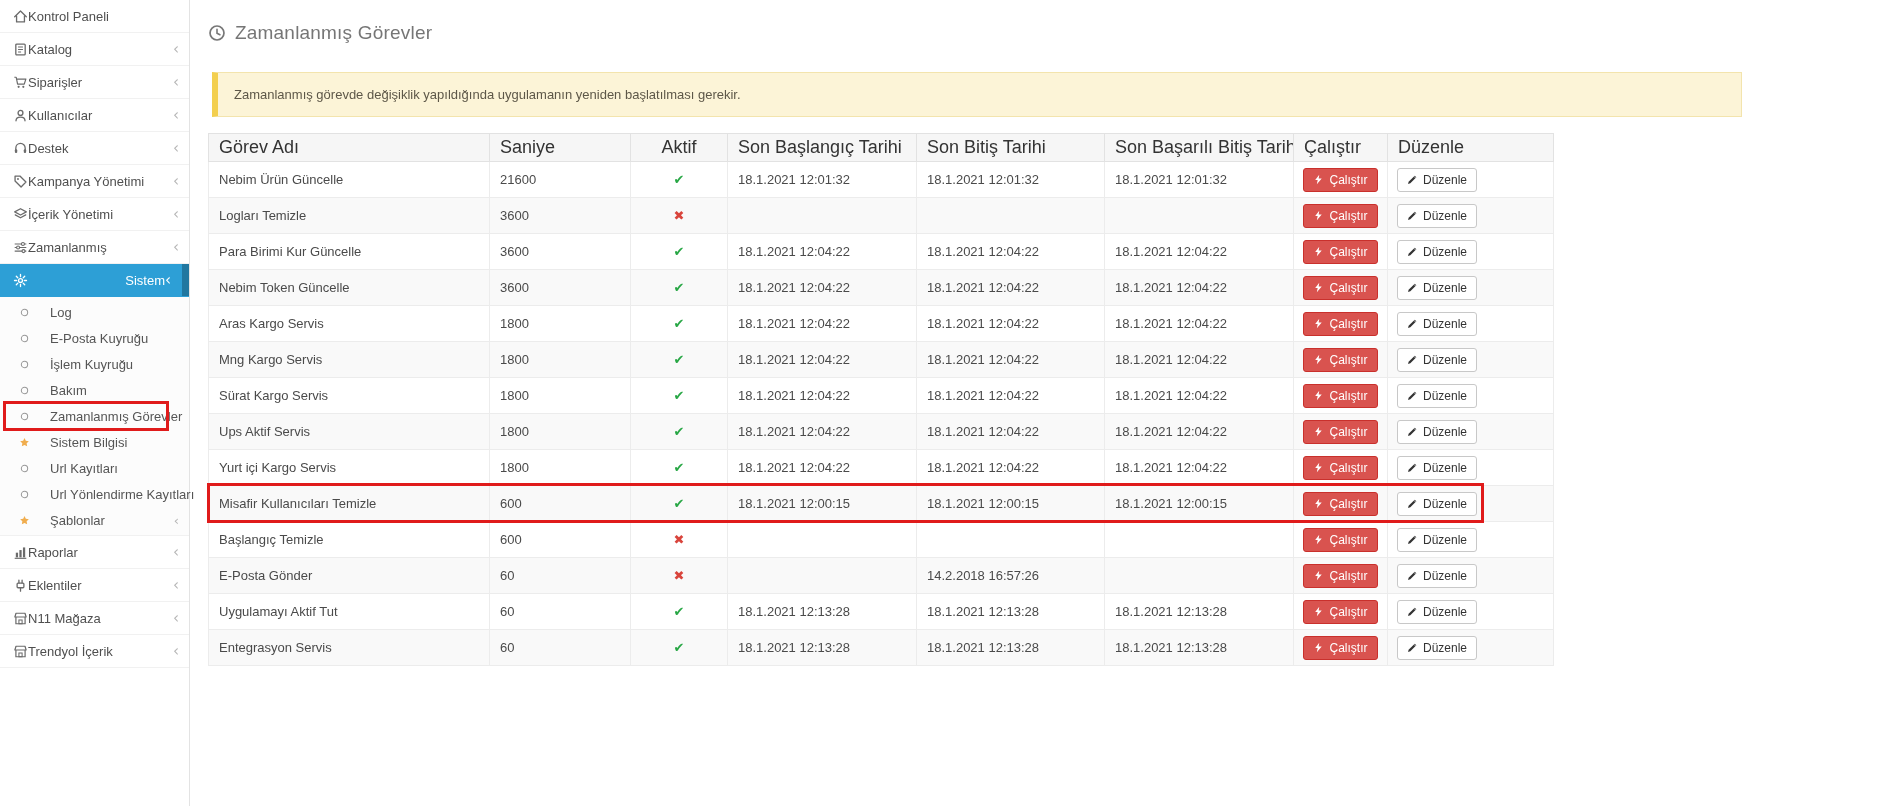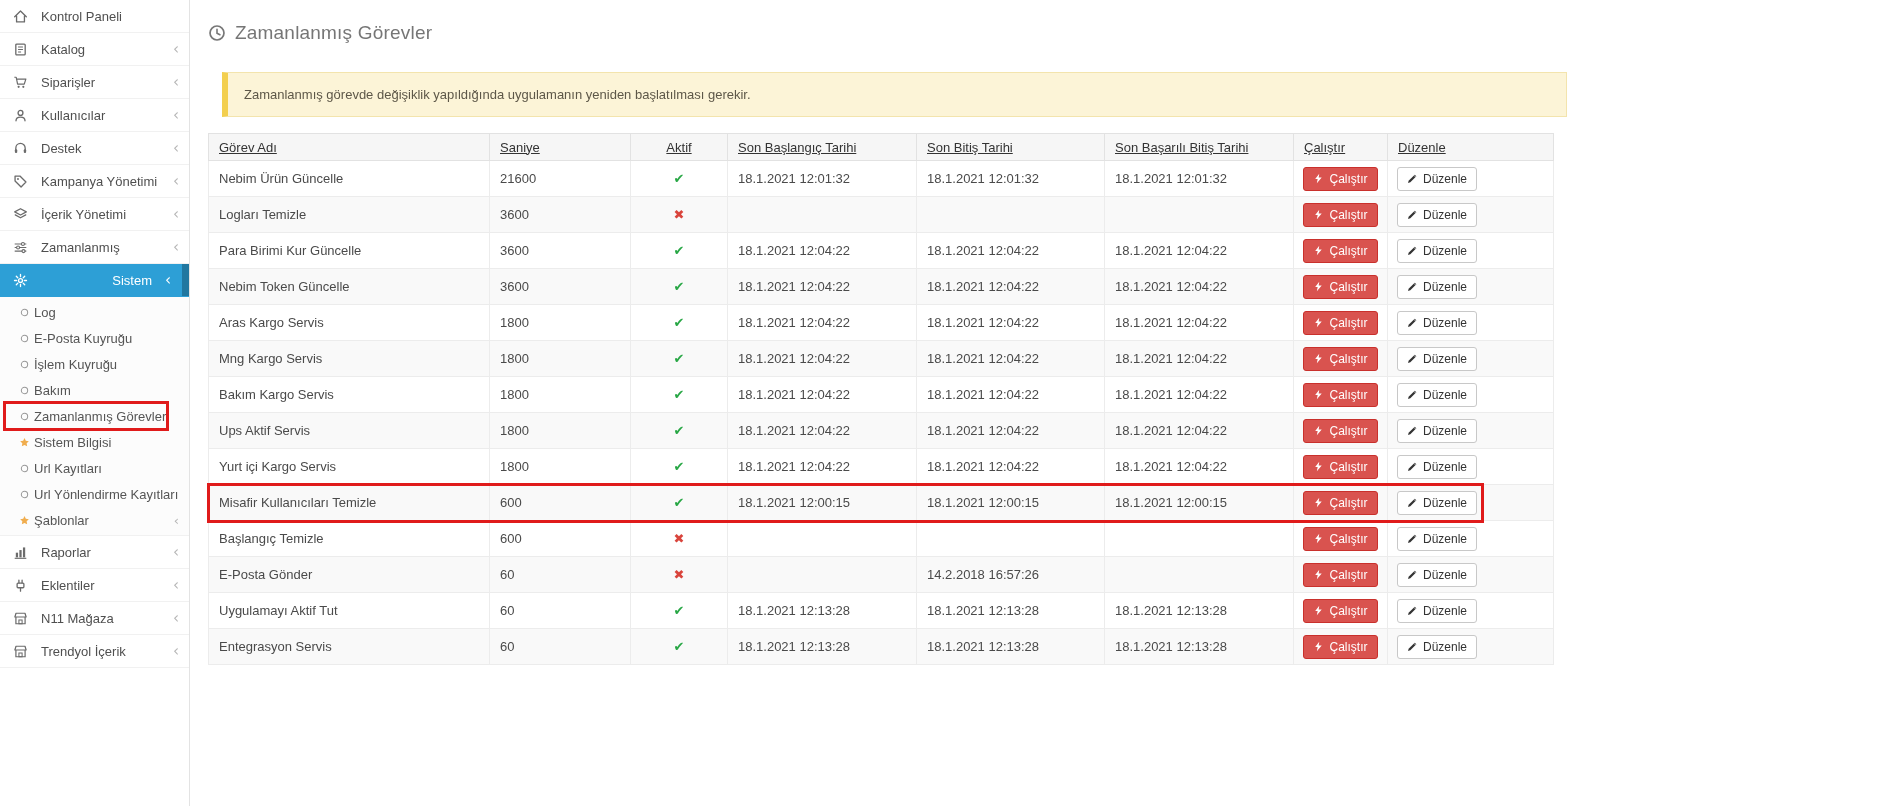--- a/index.html
+++ b/index.html
@@ -9,61 +9,61 @@
     background: #fff; position: relative;
     font-family: "Liberation Sans", "DejaVu Sans", sans-serif;
     font-size: 13px; color: #444;
   }
   .app { display: flex; align-items: stretch; height: 100%; }
 
   
   .sidebar { width: 190px; flex: 0 0 190px; background: #fff; border-right: 1px solid #e3e3e3; }
   .menu, .submenu { list-style: none; margin: 0; padding: 0; }
   .menu > li > a {
-    display: flex; align-items: center; gap: 13px;
+    display: flex; align-items: center; gap: 0;
     height: 33px; padding: 0 10px 0 13px;
     color: #4f4f4f; border-bottom: 1px solid #f1f1f1; cursor: pointer;
   }
   .micon { display: inline-flex; width: 15px; height: 15px; color: #6b6b6b; flex: none; }
   .micon svg { width: 100%; height: 100%; display: block; }
   .menu .label { flex: 1 1 auto; white-space: nowrap; font-size: 13px; }
   .chev { color: #b5b5b5; font-size: 15px; line-height: 1; font-family: "DejaVu Sans", sans-serif; }
   li.active > a { background: var(--sidebar-active-blue, #2d9fd6); border-bottom-color: transparent; color: #fff; position: relative; text-align: right; }
   li.active > a .micon, li.active > a .chev { color: #fff; }
   li.active > a .chev { margin-right: 8px; }
   li.active > a::after { content: ""; position: absolute; top: 0; right: 0; bottom: 0; width: 7px; background: rgba(0,0,0,.25); }
   .submenu { background: #fcfcfc; border-bottom: 1px solid #f1f1f1; padding: 2px 0; }
   .submenu a {
-    display: flex; align-items: center; gap: 4px;
+    display: flex; align-items: center; gap: 20px;
     height: 26px; padding: 0 10px 0 19px;
     color: #555; font-size: 12.5px; cursor: pointer;
   }
   .submenu .micon { width: 11px; height: 11px; color: #999; }
   .submenu .label { flex: 1; white-space: nowrap; }
   .submenu .chev { font-size: 13px; }
 
   
   .content { flex: 1 1 auto; padding: 12px 0 0 18px; position: relative; }
   .page-header { display: flex; align-items: center; gap: 9px; margin: 10px 0 28px; }
   .hicon { display: inline-flex; width: 18px; height: 18px; color: #777; }
   .hicon svg { width: 100%; height: 100%; display: block; }
   h1.title { margin: 0; font-size: 19px; font-weight: 400; color: #767676; letter-spacing: .2px; }
 
   .alert {
-    width: 1345px; background: var(--alert-bg, #fcf4d7);
+    width: 1530px; background: var(--alert-bg, #fcf4d7);
     border: 1px solid #f3e4ad; border-left: 6px solid var(--alert-border, #f3cf4e);
-    padding: 14px 16px; color: #5d5748; margin: 0 14px 16px;
+    padding: 14px 16px; color: #5d5748; margin: 0 4px 16px;
   }
 
   
   table.tasks { width: 1345px; border-collapse: collapse; table-layout: fixed; }
   .tasks th {
     background: #f6f6f6; border: 1px solid #e2e2e2;
     font-weight: 400; color: #333; text-align: left;
-    height: 27px; padding: 3px 10px; font-size: 13px; white-space: nowrap; overflow: hidden; text-decoration: underline;
+    height: 27px; padding: 3px 10px; font-size: 18px; white-space: nowrap; overflow: hidden;
   }
   .tasks td {
     border: 1px solid #ececec; height: 36px; padding: 0 10px;
     font-size: 13px; color: #4a4a4a; background: #fff;
     white-space: nowrap; overflow: hidden;
   }
   .tasks tbody tr:nth-child(even) td { background: #f9f9f9; }
   th.c-center, td.c-center { text-align: center; }
   .chk { color: var(--check-green, #28a745); font-weight: 700; font-size: 13px; font-family: "DejaVu Sans", sans-serif; }
   .crx { color: var(--cross-red, #d9443c); font-weight: 700; font-size: 13px; font-family: "DejaVu Sans", sans-serif; }
@@ -493,21 +493,21 @@
                   </svg>
                 </span>Çalıştır</button></td>
             <td class="c-edit"><button class="btn btn-edit"><span class="bicon">
                   <svg viewBox="0 0 12 12">
                     <path d="M1.1 10.9 L1.8 8.4 L8.4 1.8 L10.2 3.6 L3.6 10.2 Z" fill="currentColor"></path>
                     <path d="M7.6 2.6 L9.4 4.4" stroke="#fff" stroke-width="0.8"></path>
                   </svg>
                 </span>Düzenle</button></td>
           </tr>
           <tr>
-            <td>Bakım Kargo Servis</td>
+            <td>Sürat Kargo Servis</td>
             <td>1800</td>
             <td class="c-center"><span class="chk">✔</span></td>
             <td>18.1.2021 12:04:22</td>
             <td>18.1.2021 12:04:22</td>
             <td>18.1.2021 12:04:22</td>
             <td class="c-run"><button class="btn btn-run"><span class="bicon">
                   <svg viewBox="0 0 12 12">
                     <path d="M6.8 0.8 L2.4 6.6 H5.1 L4.2 11.2 L9.5 5 H6.2 Z" fill="currentColor"></path>
                   </svg>
                 </span>Çalıştır</button></td>

